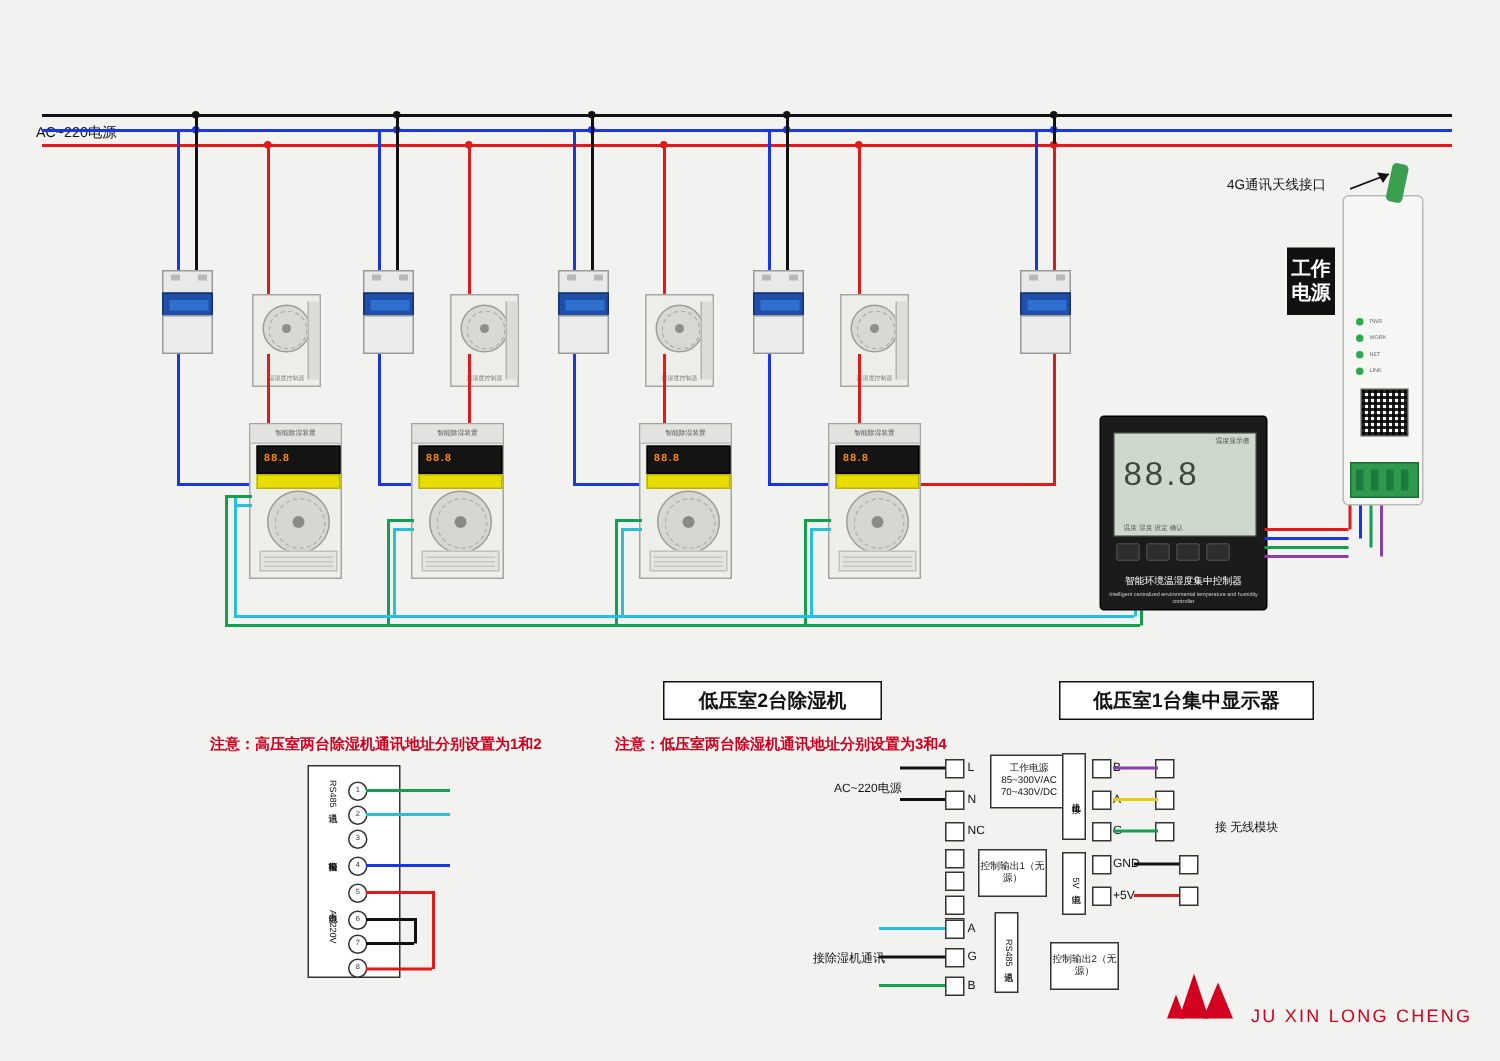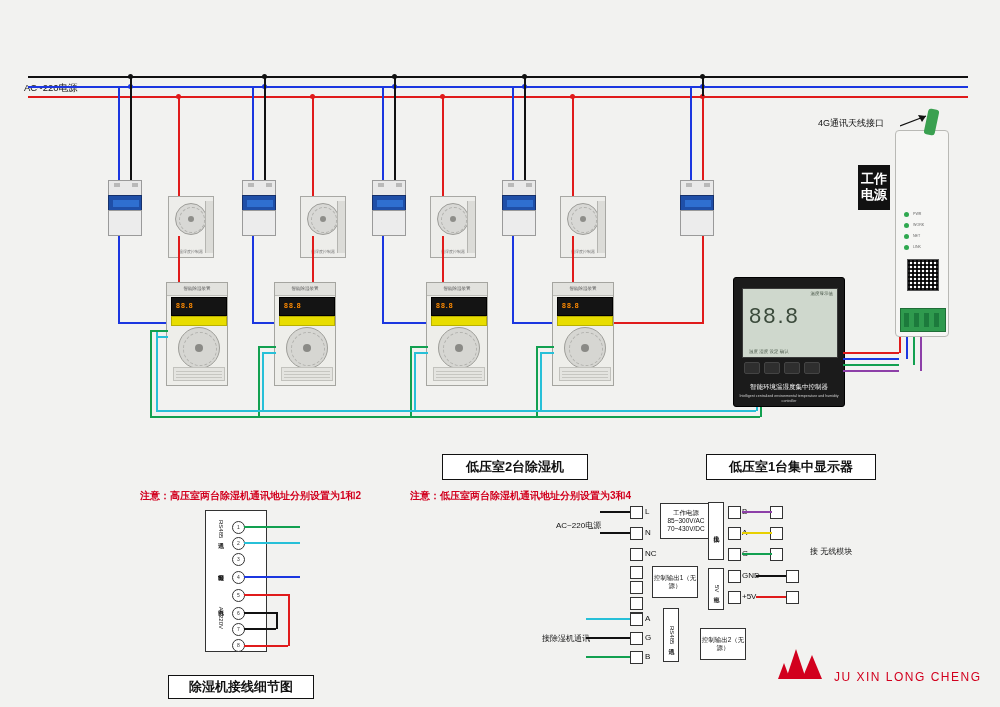--- a/index.html
+++ b/index.html
@@ -397,21 +397,20 @@
   <div class="wire wh green" style="left:244px;top:526px;width:56px;"></div>
   <div class="wire wh cyan" style="left:244px;top:542px;width:56px;"></div>
   <div class="wire wh blue" style="left:244px;top:576px;width:56px;"></div>
   <div class="wire wh red" style="left:244px;top:594px;width:44px;"></div>
   <div class="wire wv red" style="left:288px;top:594px;height:52px;"></div>
   <div class="wire wh red" style="left:244px;top:645px;width:44px;"></div>
   <div class="wire wh black" style="left:244px;top:612px;width:32px;"></div>
   <div class="wire wv black" style="left:276px;top:612px;height:17px;"></div>
   <div class="wire wh black" style="left:244px;top:628px;width:32px;"></div>
 
-  <div class="boxlbl" style="left:168px;top:675px;width:146px;height:24px;">除湿机接线细节图</div>
 
   <div class="tlbl" style="left:556px;top:520px;">AC~220电源</div>
 
   <div class="tsq" style="left:630px;top:506px;"></div>
   <div class="tlbl" style="left:645px;top:507px;">L</div>
   <div class="tsq" style="left:630px;top:527px;"></div>
   <div class="tlbl" style="left:645px;top:528px;">N</div>
   <div class="tsq" style="left:630px;top:548px;"></div>
   <div class="tlbl" style="left:645px;top:549px;">NC</div>
 

